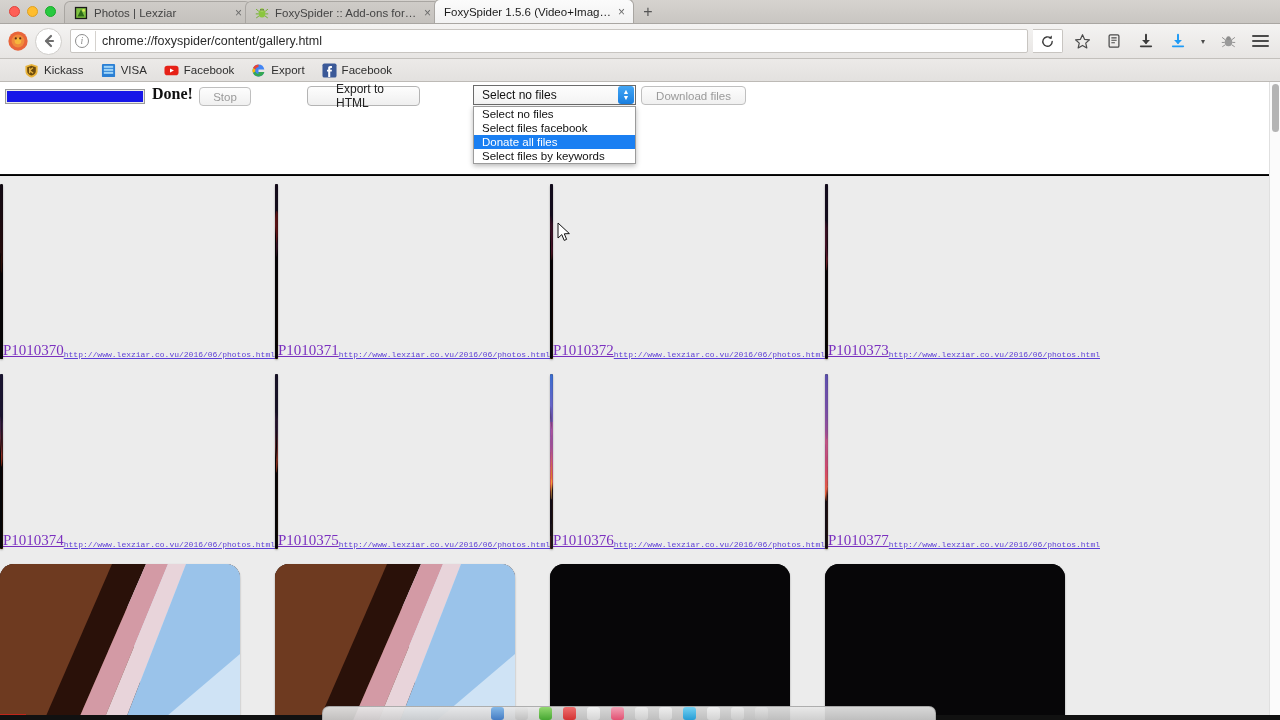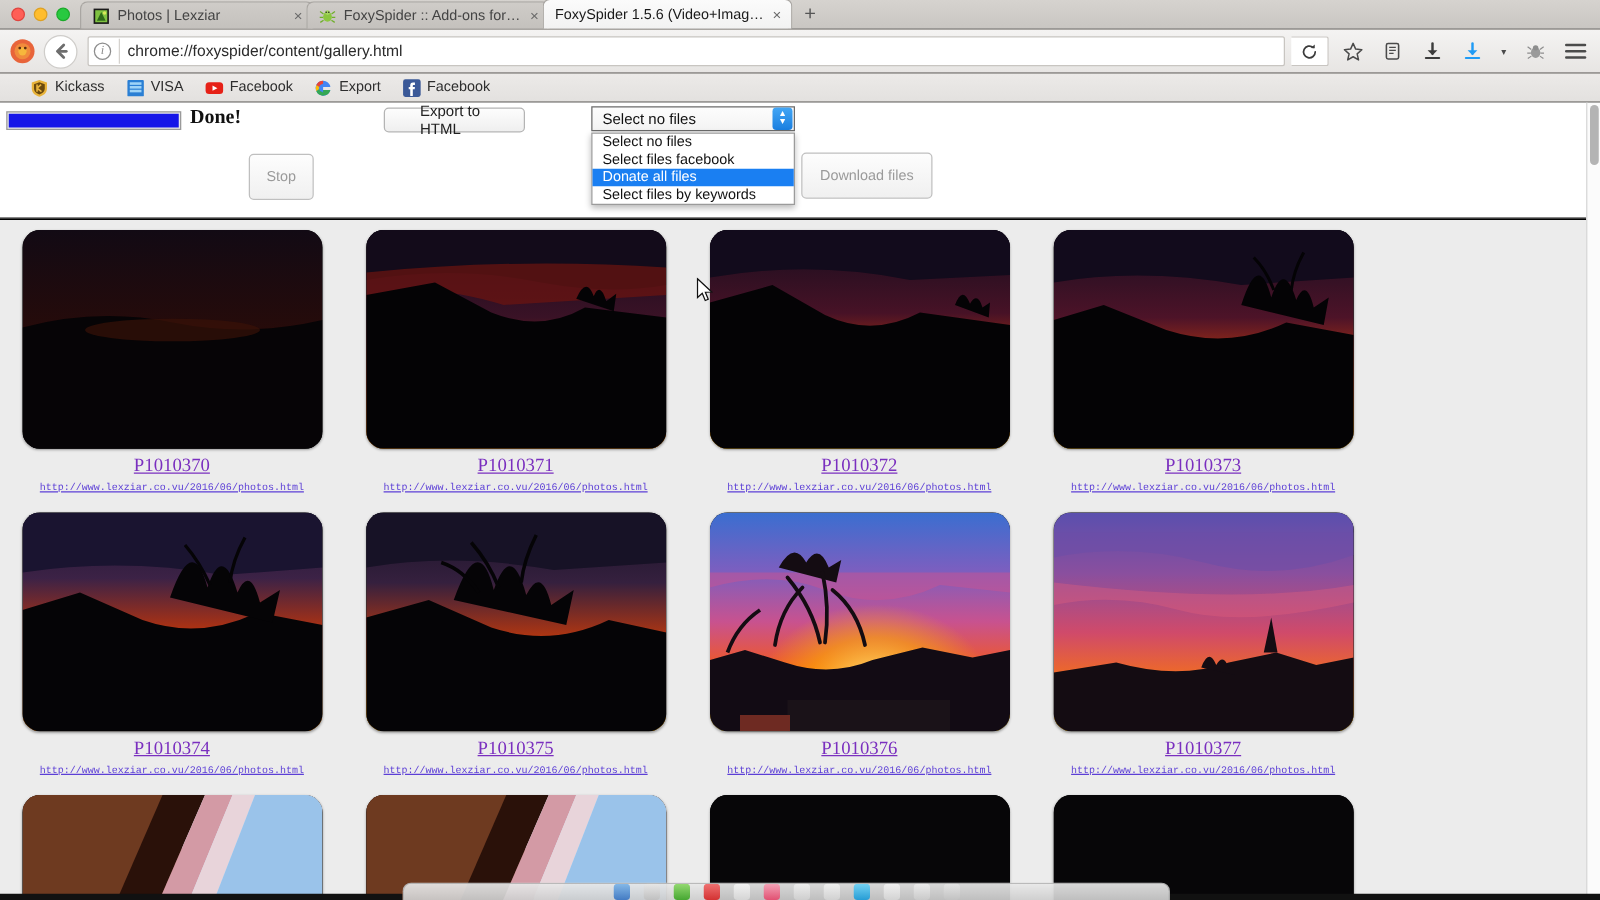--- a/index.html
+++ b/index.html
@@ -110,24 +110,24 @@
   .progress {
     position: absolute; left: 5px; top: 7px; width: 140px; height: 15px;
     border: 1px solid #9a9a9a; background: #e9e9e9; padding: 1px;
   }
   .progress > i { display: block; height: 100%; background: #1616e8; }
   .donelbl {
     position: absolute; left: 152px; top: 3px;
     font-family: "Liberation Serif", serif; font-size: 16px; font-weight: bold; color: #111;
   }
   .btn-gray {
-    height: 37px; border: 1px solid #bfbfbf; border-radius: 4px;
+    height: 19px; border: 1px solid #bfbfbf; border-radius: 4px;
     background: linear-gradient(#fdfdfd, #f0f0f0);
     font-size: 11.5px; color: #9a9a9a;
-    display: flex; align-items: center; justify-content: center; margin-top: 36px;
+    display: flex; align-items: center; justify-content: center;
   }
   .btn-dark {
     height: 20px; border: 1px solid #b4b4b4; border-radius: 4px;
     background: linear-gradient(#fdfdfd, #efefef);
     font-size: 12px; color: #222;
     display: flex; align-items: center; justify-content: center;
   }
   #stop-button { position: absolute; left: 199px; top: 5px; width: 52px; }
   #export-button { position: absolute; left: 307px; top: 4px; width: 113px; padding-left: 28px; }
   #download-button { position: absolute; left: 641px; top: 4px; width: 105px; }
@@ -217,21 +217,21 @@
   .ti { width: 15px; height: 15px; border-radius: 2px; display: flex; align-items: center; justify-content: center; font-size: 9px; color: #fff; font-weight: bold; }
   .tell-text { font-size: 11.5px; color: #3b3b3b; margin-top: 5px; }
 
   
   .gallery {
     position: absolute; top: 176px; left: 0; width: 1269px; height: 544px;
     background: #ececec; overflow: hidden;
   }
   .grid { position: relative; padding-top: 8px; }
   .grow { display: flex; gap: 0; }
-  .cell { width: 275px; display: flex; flex-direction: column; align-items: center; }
+  .cell { width: 275px; display: flex; align-items: flex-end; }
   .thumb {
     width: 240px; height: 175px; border-radius: 14px; overflow: hidden;
     background: #000; position: relative;
     box-shadow: 0 1px 2px rgba(0,0,0,.35);
   }
   .thumb svg { display: block; width: 100%; height: 100%; }
   .cap {
     font-family: "Liberation Serif", serif; font-size: 15px;
     color: #7a2fbf; text-decoration: underline; margin-top: 6px;
   }

